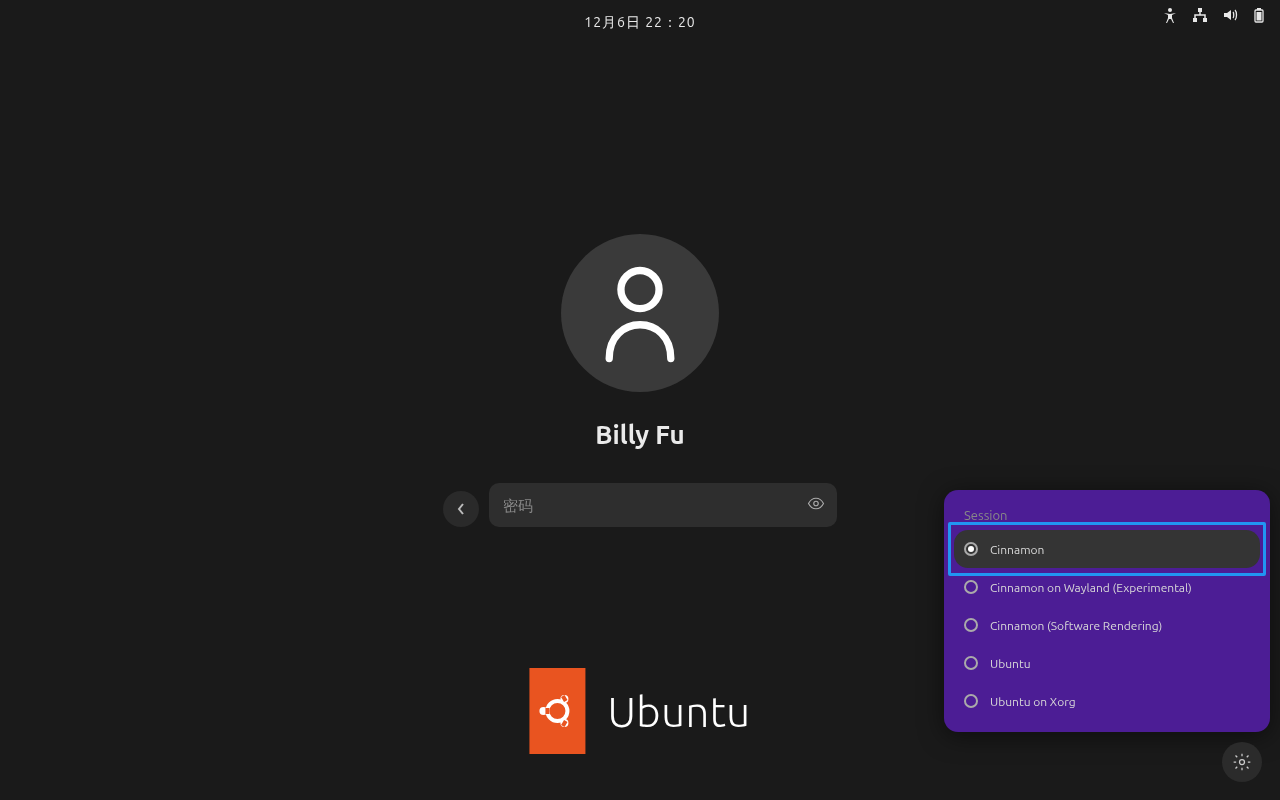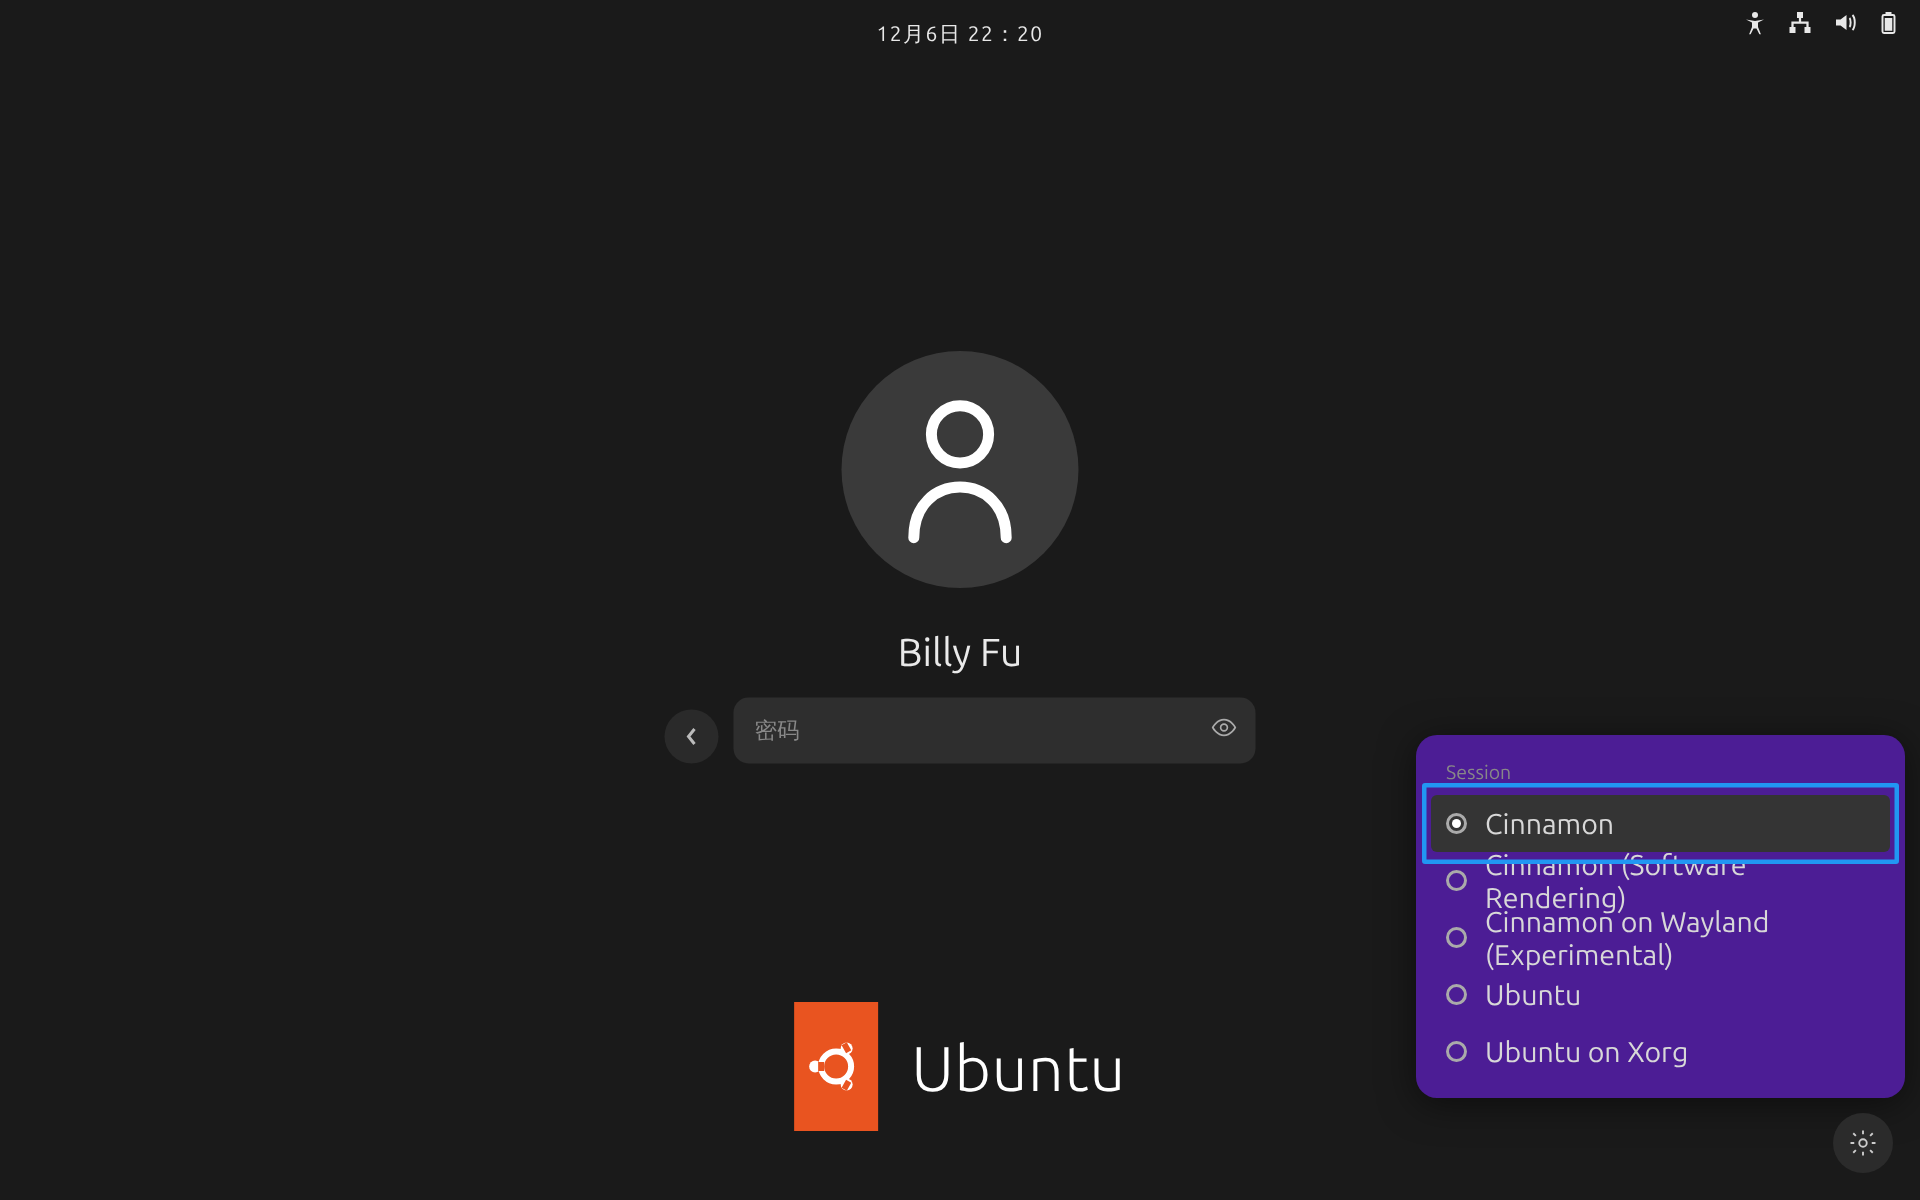--- a/index.html
+++ b/index.html
@@ -35,26 +35,26 @@
     display: flex; flex-direction: column; align-items: center;
   }
   .avatar {
     width: 158px; height: 158px; border-radius: 50%;
     background: #3a3a3a;
     display: flex; align-items: center; justify-content: center;
   }
   .avatar svg { width: 88px; height: 108px; fill: none; stroke: #fff; stroke-width: 10; stroke-linecap: round; }
   .username {
     margin-top: 28px;
-    font-size: 26px; font-weight: 400;
+    font-size: 26px; font-weight: 700;
     color: #eaeaea;
   }
 
   .pw-row {
-    margin-top: 16px;
+    margin-top: 34px;
     display: flex; align-items: flex-end; gap: 10px;
   }
   .back-btn {
     width: 36px; height: 36px; border-radius: 50%;
     background: #2a2a2a;
     display: flex; align-items: center; justify-content: center;
     cursor: pointer;
   }
   .back-btn svg { width: 10px; height: 14px; stroke: #bbb; stroke-width: 2; fill: none; }
   .pw-field {
@@ -104,22 +104,22 @@
     box-shadow: 0 4px 24px rgba(0,0,0,0.5);
   }
   .session-menu .heading {
     font-size: 13px; color: #888;
     padding: 0 10px 8px 10px;
   }
   .session-item {
     display: flex; align-items: center; gap: 12px;
     height: 38px;
     padding: 0 10px;
-    border-radius: 4px;
-    font-size: 19px;
+    border-radius: 14px;
+    font-size: 12px;
     color: #d8d8d8;
     cursor: pointer;
   }
   .session-item.selected {
     background: #343434;
   }
   .session-item .radio {
     width: 14px; height: 14px; border-radius: 50%;
     border: 2px solid #aaa;
     display: flex; align-items: center; justify-content: center;
@@ -230,25 +230,25 @@
 <div class="session-menu">
   <div class="heading">Session</div>
   <div class="session-list">
     <div class="highlight-box" style="top:-8px;"></div>
     <div class="session-item selected">
       <span class="radio"></span>
       <span>Cinnamon</span>
     </div>
     <div class="session-item">
       <span class="radio"></span>
+      <span>Cinnamon on Wayland (Experimental)</span>
+    </div>
+    <div class="session-item">
+      <span class="radio"></span>
       <span>Cinnamon (Software Rendering)</span>
-    </div>
-    <div class="session-item">
-      <span class="radio"></span>
-      <span>Cinnamon on Wayland (Experimental)</span>
     </div>
     <div class="session-item">
       <span class="radio"></span>
       <span>Ubuntu</span>
     </div>
     <div class="session-item">
       <span class="radio"></span>
       <span>Ubuntu on Xorg</span>
     </div>
   </div>

